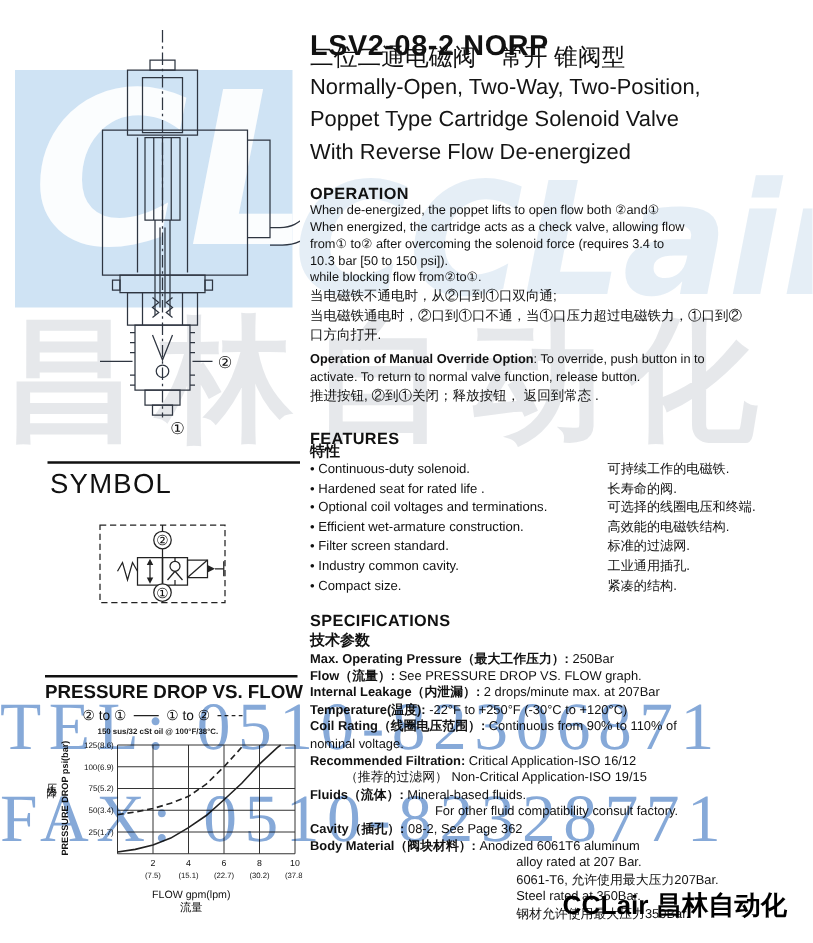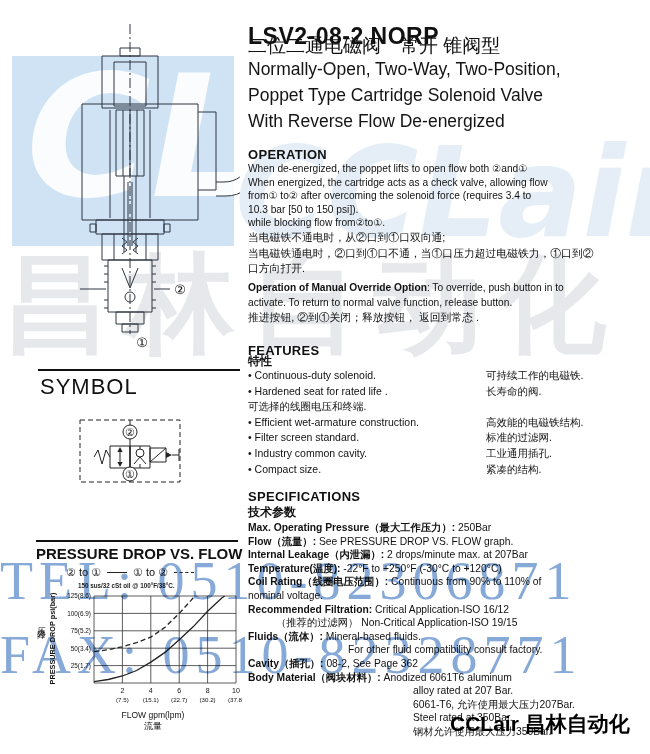--- a/index.html
+++ b/index.html
@@ -250,20 +250,21 @@
   <div class="rc feat-list">
     <div class="feat-row">
         <span class="en">Continuous-duty solenoid.</span>
         <span class="zh">可持续工作的电磁铁.</span>
       </div>
     <div class="feat-row">
         <span class="en">Hardened seat for rated life .</span>
         <span class="zh">长寿命的阀.</span>
       </div>
     <div class="feat-row">
+        <span class="en">Optional coil voltages and terminations.</span>
         <span class="zh">可选择的线圈电压和终端.</span>
       </div>
     <div class="feat-row">
         <span class="en">Efficient wet-armature construction.</span>
         <span class="zh">高效能的电磁铁结构.</span>
       </div>
     <div class="feat-row">
         <span class="en">Filter screen standard.</span>
         <span class="zh">标准的过滤网.</span>
       </div>

